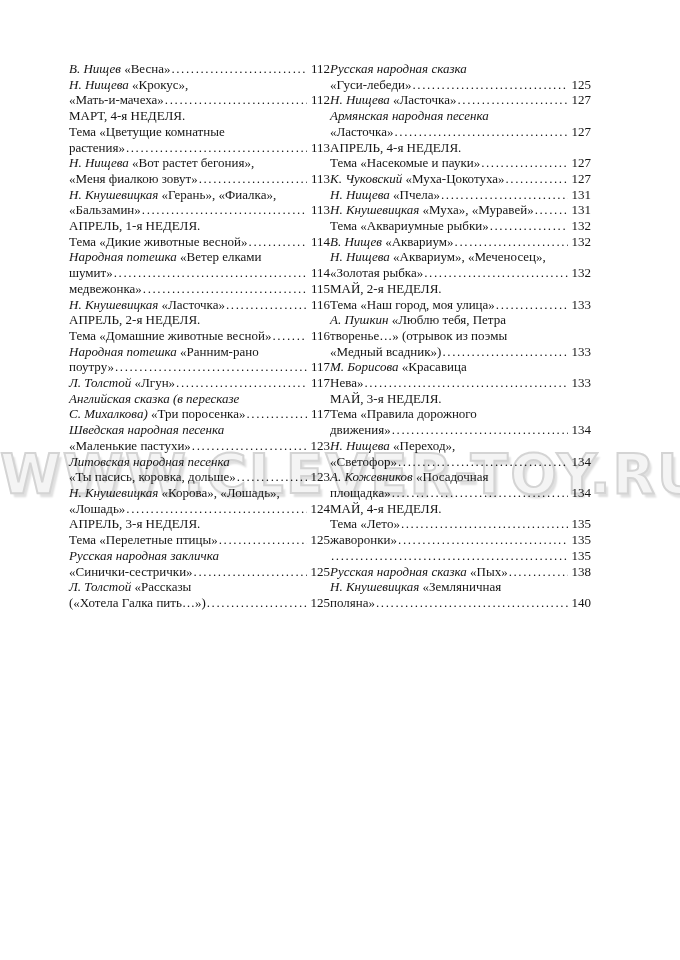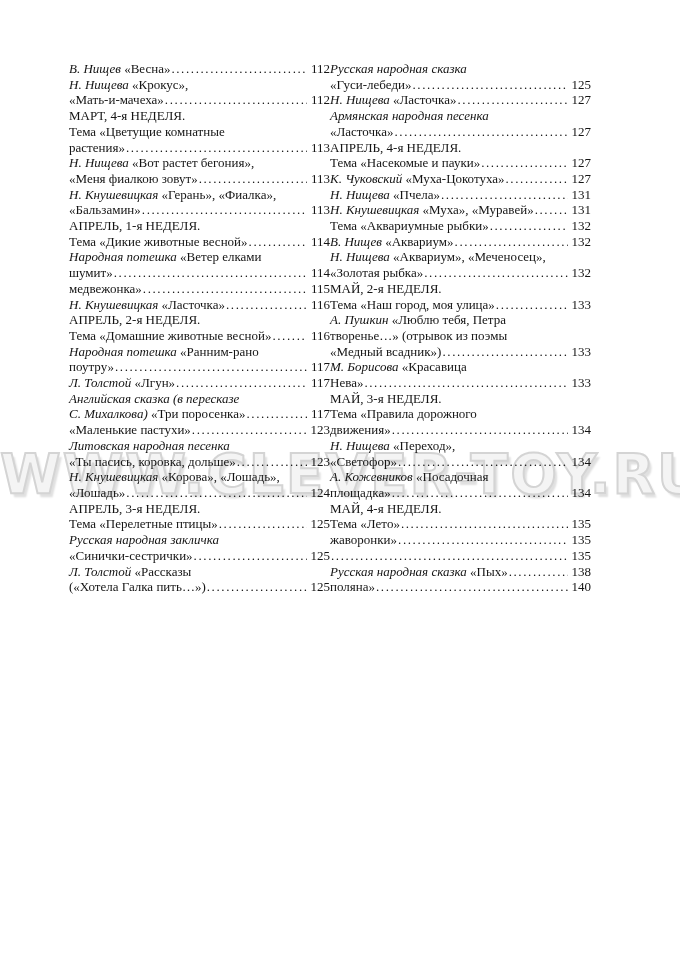--- a/index.html
+++ b/index.html
@@ -161,20 +161,23 @@
         </div>
         <div class="toc-line">
           <span class="txt"><span class="it">Английская сказка (в пересказе</span></span>
         </div>
         <div class="toc-line">
           <span class="txt"><span class="it">С. Михалкова)</span><span> «Три поросенка»</span></span>
           <span class="dots"></span>
           <span class="pg">117</span>
         </div>
         <div class="toc-line">
+          <span class="txt"><span class="it">Шведская народная песенка</span></span>
+        </div>
+        <div class="toc-line">
           <span class="txt"><span>«Маленькие пастухи»</span></span>
           <span class="dots"></span>
           <span class="pg">123</span>
         </div>
         <div class="toc-line">
           <span class="txt"><span class="it">Литовская народная песенка</span></span>
         </div>
         <div class="toc-line">
           <span class="txt"><span>«Ты пасись, коровка, дольше»</span></span>
           <span class="dots"></span>
@@ -344,20 +347,23 @@
           <span class="pg">135</span>
         </div>
         <div class="toc-line">
           <span class="dots"></span>
           <span class="pg">135</span>
         </div>
         <div class="toc-line">
           <span class="txt"><span class="it">Русская народная сказка</span><span> «Пых»</span></span>
           <span class="dots"></span>
           <span class="pg">138</span>
+        </div>
+        <div class="toc-line">
+          <span class="txt"><span class="it">Н. Кнушевицкая</span><span> «Земляничная</span></span>
         </div>
         <div class="toc-line">
           <span class="txt"><span>поляна»</span></span>
           <span class="dots"></span>
           <span class="pg">140</span>
         </div>
       </div>
   </div>
 </div>
 

